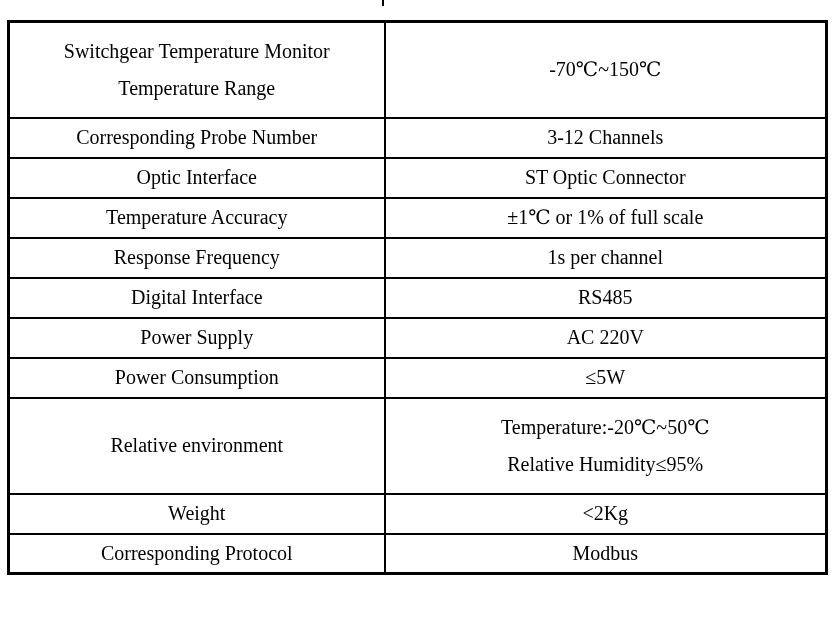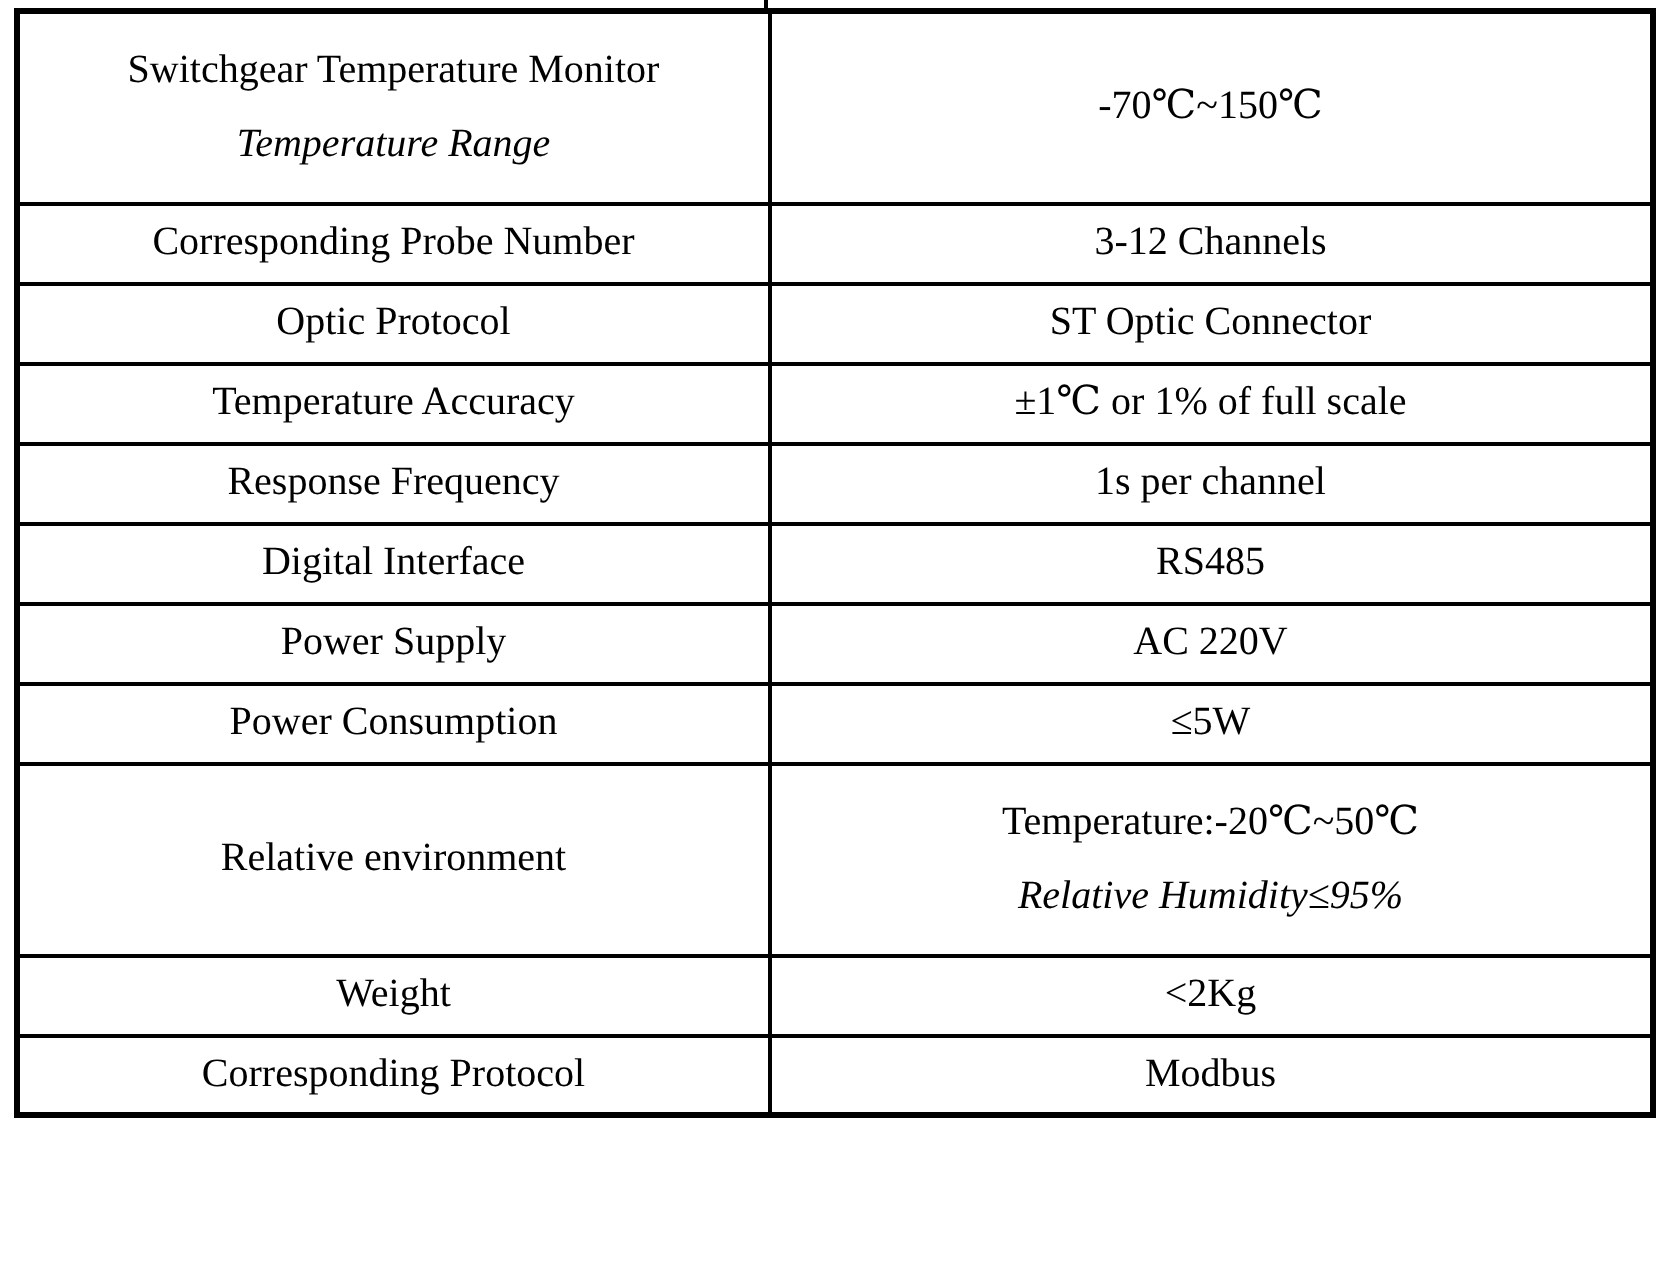--- a/index.html
+++ b/index.html
@@ -20,41 +20,41 @@
     position: absolute;
     left: 382px;
     top: 0;
     width: 2px;
     height: 6px;
     background: #000000;
   }
   table.spec-table {
     position: absolute;
     left: 7px;
-    top: 4px;
+    top: 20px;
     width: 818px;
     border-collapse: collapse;
     table-layout: fixed;
     border: 3px solid #000000;
   }
   col.col-label { width: 376px; }
   col.col-value { width: 442px; }
   td {
     border: 2px solid #000000;
     text-align: center;
     vertical-align: middle;
     font-size: 20px;
     line-height: 1.15;
     padding: 0 4px;
     color: #000000;
   }
   tr.row-normal { height: 40px; }
   tr.row-tall   { height: 96px; }
   .cell-line { display: block; }
-  .cell-line + .cell-line { margin-top: 14px; font-style: italic; }
+  .cell-line + .cell-line { margin-top: 14px; }
 </style>
 </head>
 <body>
 
 <div class="page">
   <div class="top-tick"></div>
   <table class="spec-table">
     <colgroup>
       <col class="col-label">
       <col class="col-value">
@@ -74,21 +74,21 @@
     <td class="label-cell">
             <div class="cell-line">Corresponding Probe Number</div>
           </td>
     <td class="value-cell">
             <div class="cell-line">3-12 Channels</div>
           </td>
   </tr>
 
   <tr class="spec-row row-normal">
     <td class="label-cell">
-            <div class="cell-line">Optic Protocol</div>
+            <div class="cell-line">Optic Interface</div>
           </td>
     <td class="value-cell">
             <div class="cell-line">ST Optic Connector</div>
           </td>
   </tr>
 
   <tr class="spec-row row-normal">
     <td class="label-cell">
             <div class="cell-line">Temperature Accuracy</div>
           </td>

